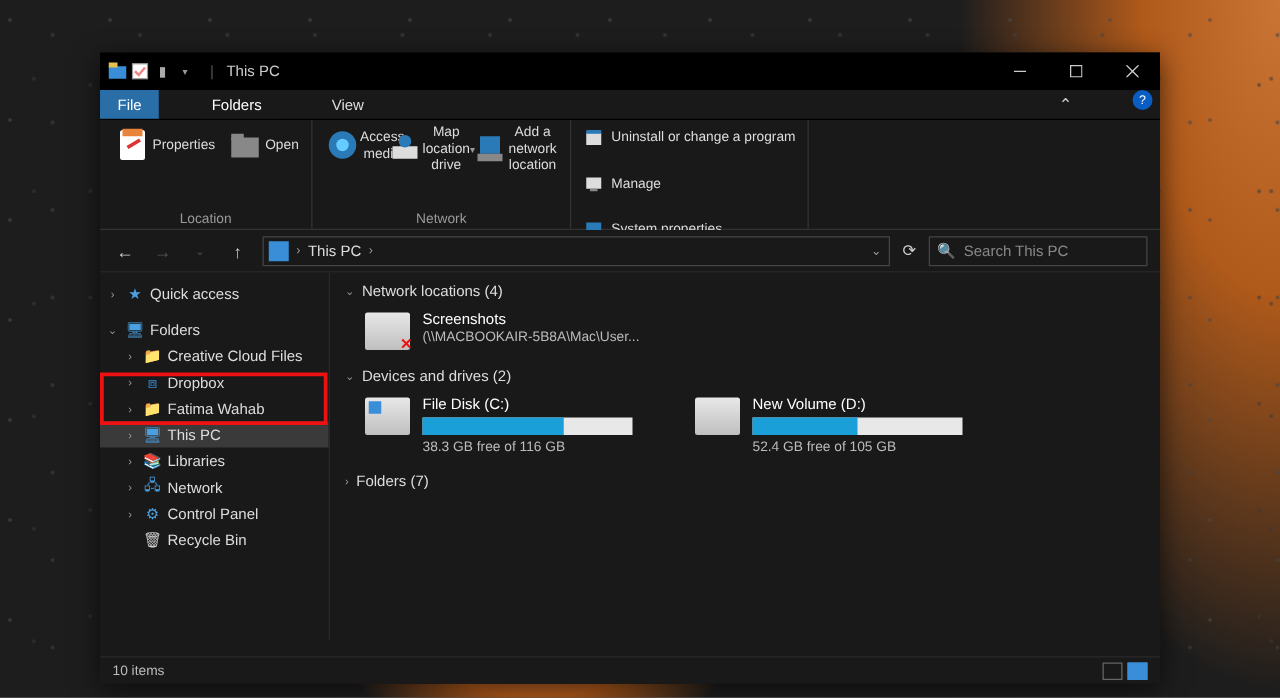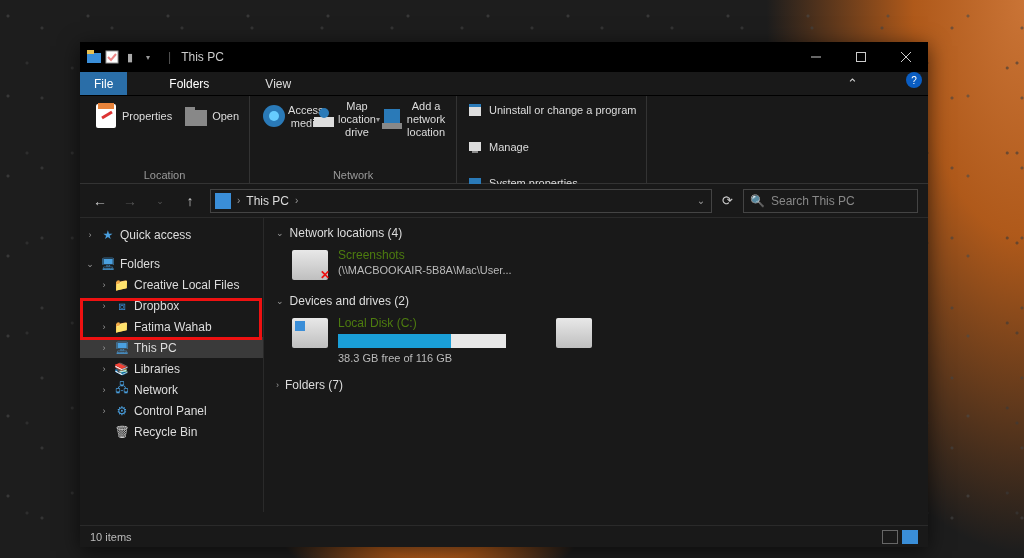--- a/index.html
+++ b/index.html
@@ -56,21 +56,21 @@
 .hilite-box { position: absolute; border: 3px solid #e11; pointer-events: none; }
 .content { flex: 1; background: #191919; overflow: hidden; padding-top: 4px; }
 .group-header { display: flex; align-items: center; color: #ddd; font-size: 12px; padding: 4px 12px; gap: 6px; }
 .group-header .caret { font-size: 9px; color: #999; }
 .items-row { display: flex; gap: 50px; padding: 4px 12px 10px 28px; }
 .drive-item { display: flex; align-items: flex-start; gap: 10px; }
 .drive-icon { width: 36px; height: 30px; background: linear-gradient(#e8e8e8, #bfbfbf); border-radius: 2px; margin-top: 2px; position: relative; }
 .drive-icon.net::after { content: "✕"; position: absolute; bottom: -2px; right: -2px; color: #e11; font-size: 12px; font-weight: bold; }
 .drive-icon.disk::before { content: ""; position: absolute; top: 3px; left: 3px; width: 10px; height: 10px; background: #3a8ed8; }
 .drive-info { display: flex; flex-direction: column; gap: 2px; }
-.drive-name { color: #4d7c0f; font-size: 12px; }
+.drive-name { color: #ffffff; font-size: 12px; }
 .drive-sub { color: #bbb; font-size: 11px; }
 .drive-bar { width: 168px; height: 14px; background: #e8e8e8; position: relative; margin: 2px 0; }
 .drive-bar-fill { position: absolute; top: 0; left: 0; height: 100%; background: #1a9fd8; }
 .statusbar { height: 22px; background: #191919; border-top: 1px solid #2a2a2a; display: flex; align-items: center; padding: 0 10px; color: #bbb; font-size: 11px; margin-top: 13px; }
 .status-right { margin-left: auto; display: flex; gap: 4px; }
 .view-icon { width: 16px; height: 14px; border: 1px solid #666; display: inline-block; }
 .view-icon.active { background: #3a8ed8; border-color: #3a8ed8; }
 svg { display: block; }
 </style>
 </head>
@@ -252,21 +252,21 @@
       </div>
       <div style="height:8px"></div>
       <div class="tree-item l0">
         <span class="exp">⌄</span>
         <span class="ico" style="color:#4aa0e0">🖥</span>
         <span>Folders</span>
       </div>
       <div class="tree-item l1">
         <span class="exp">›</span>
         <span class="ico" style="color:#d89030">📁</span>
-        <span>Creative Local Files</span>
+        <span>Creative Cloud Files</span>
       </div>
       <div class="tree-item l1">
         <span class="exp">›</span>
         <span class="ico" style="color:#3a8ed8">⧈</span>
         <span>Dropbox</span>
       </div>
       <div class="tree-item l1">
         <span class="exp">›</span>
         <span class="ico" style="color:#d89030">📁</span>
         <span>Fatima Wahab</span>
@@ -315,29 +315,36 @@
       </div>
 
       <div class="group-header">
         <span class="caret">⌄</span>
         <span>Devices and drives (2)</span>
       </div>
       <div class="items-row">
         <div class="drive-item">
           <div class="drive-icon disk"></div>
           <div class="drive-info">
-            <span class="drive-name">Local Disk (C:)</span>
+            <span class="drive-name">File Disk (C:)</span>
             <div class="drive-bar">
                 <div class="drive-bar-fill" style="width:67%"></div>
               </div>
             <span class="drive-sub">38.3 GB free of 116 GB</span>
           </div>
         </div>
         <div class="drive-item">
           <div class="drive-icon"></div>
+          <div class="drive-info">
+            <span class="drive-name">New Volume (D:)</span>
+            <div class="drive-bar">
+                <div class="drive-bar-fill" style="width:50%"></div>
+              </div>
+            <span class="drive-sub">52.4 GB free of 105 GB</span>
+          </div>
         </div>
       </div>
 
       <div class="group-header">
         <span class="caret">›</span>
         <span>Folders (7)</span>
       </div>
     </div>
   </div>
 

